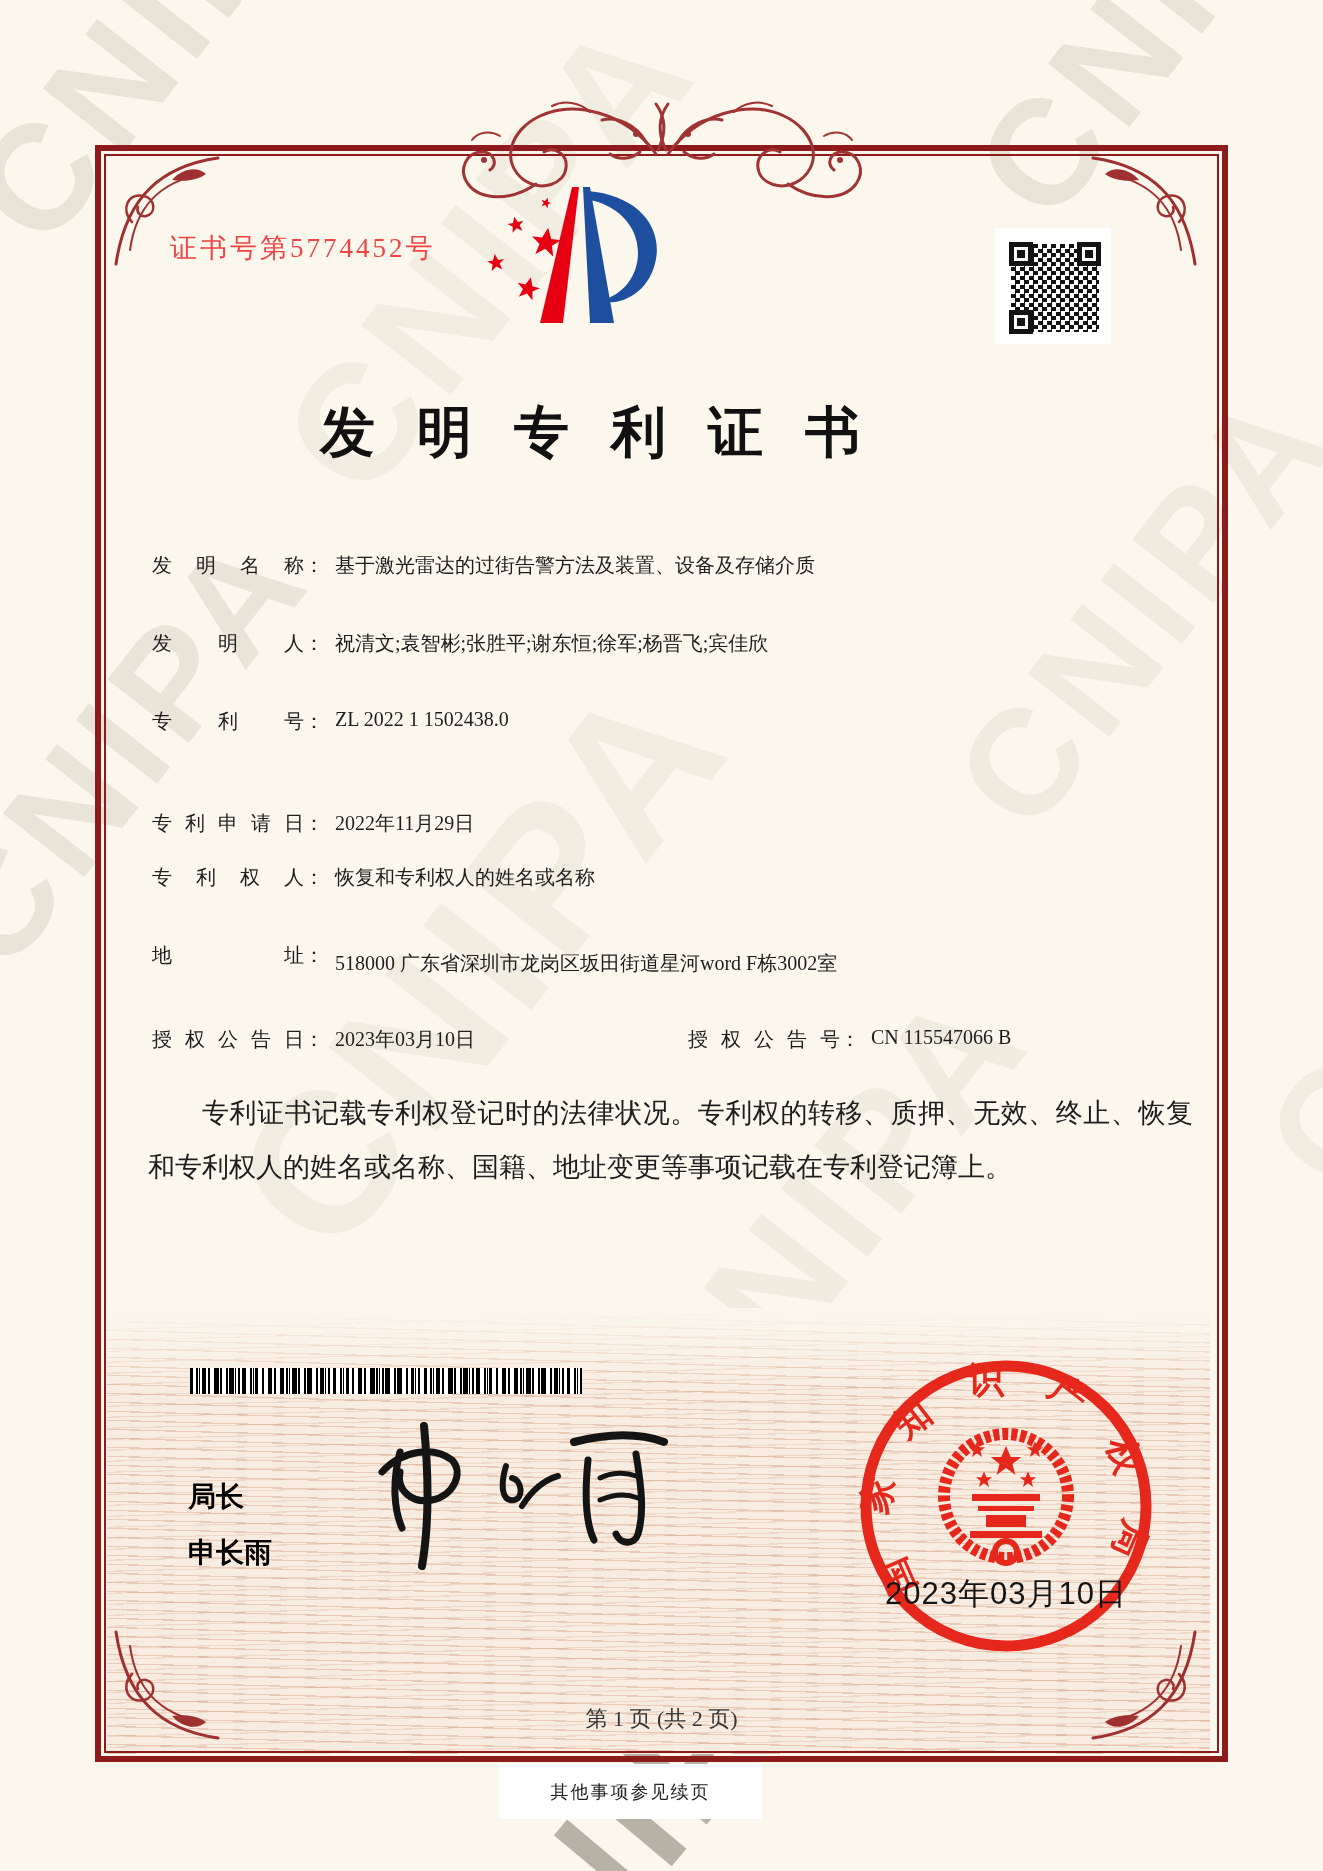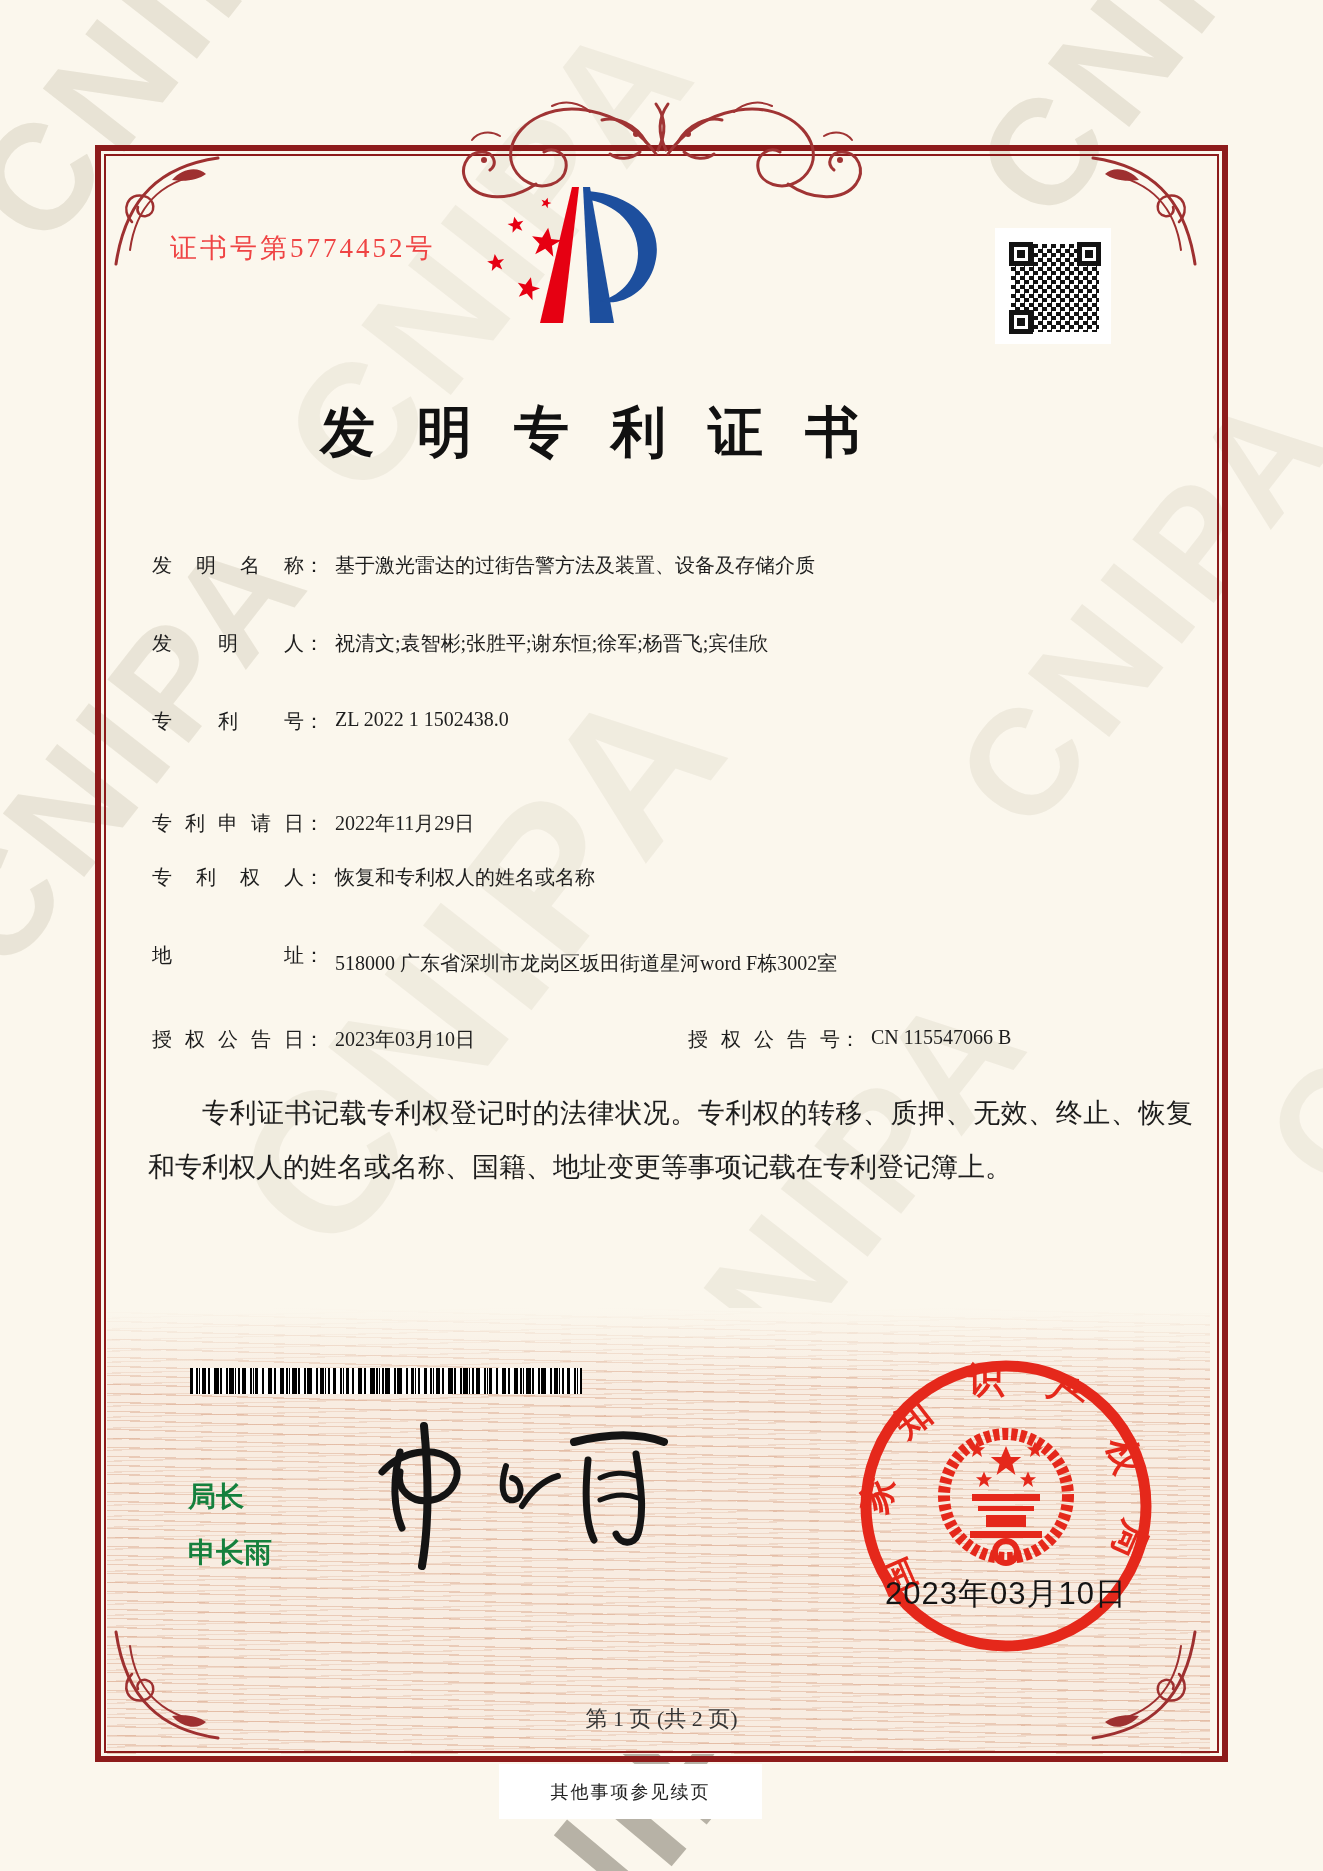--- a/index.html
+++ b/index.html
@@ -81,21 +81,21 @@
   
   .barcode{
     left:190px;top:1368px;width:392px;height:26px;background:#fff;
     background-image:
       repeating-linear-gradient(90deg,#000 0 2px,rgba(0,0,0,0) 2px 6px),
       repeating-linear-gradient(90deg,#000 0 3px,rgba(0,0,0,0) 3px 13px),
       repeating-linear-gradient(90deg,#000 0 1px,rgba(0,0,0,0) 1px 9px);
   }
 
   
-  .signer{font-family:"Liberation Sans","DejaVu Sans",sans-serif;font-weight:bold;font-size:28px;color:#15803d;}
+  .signer{font-family:"Liberation Sans","DejaVu Sans",sans-serif;font-weight:bold;font-size:28px;color:#000000;}
   .signer-title{left:188px;top:1478px;}
   .signer-name{left:188px;top:1534px;}
 
   
   .page-footer{left:0;top:1704px;width:1323px;text-align:center;font-size:22px;color:#333;}
   .cont-box{
     left:499px;top:1764px;width:263px;height:55px;background:#fff;
     display:flex;align-items:center;justify-content:center;
     font-size:18px;letter-spacing:2px;color:#222;
   }

